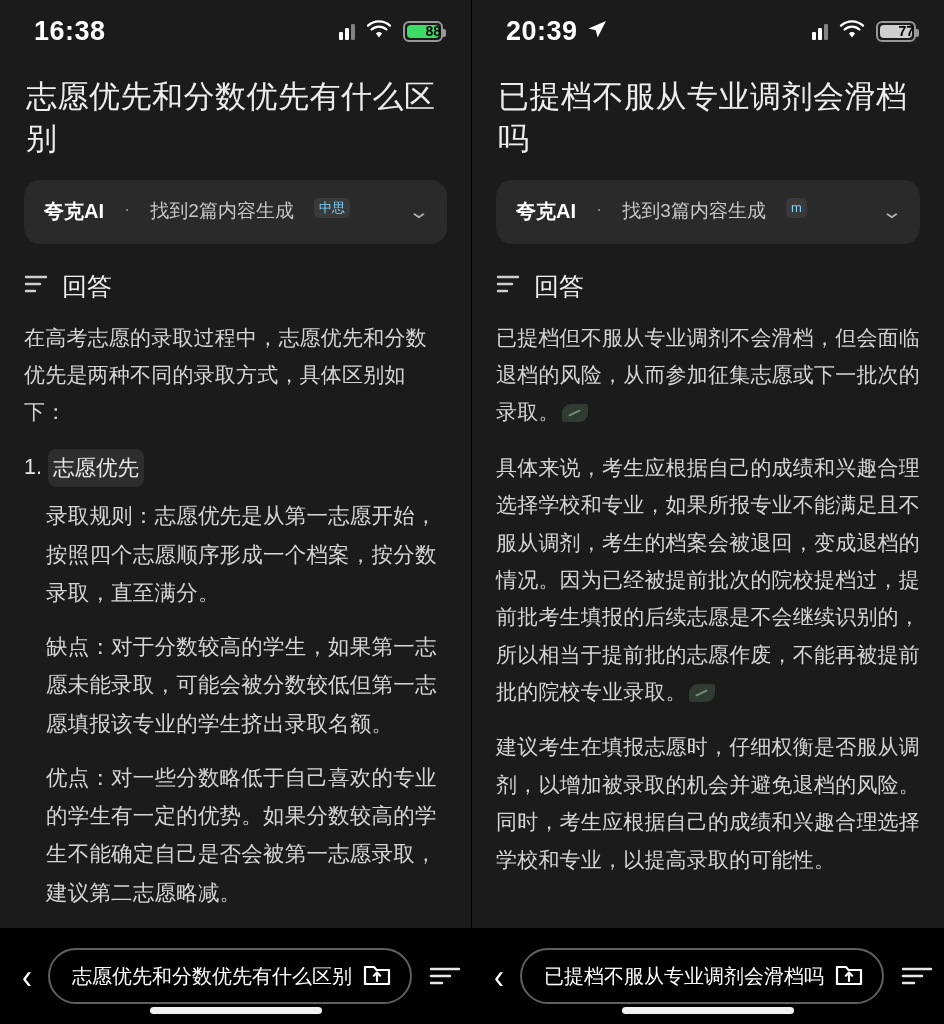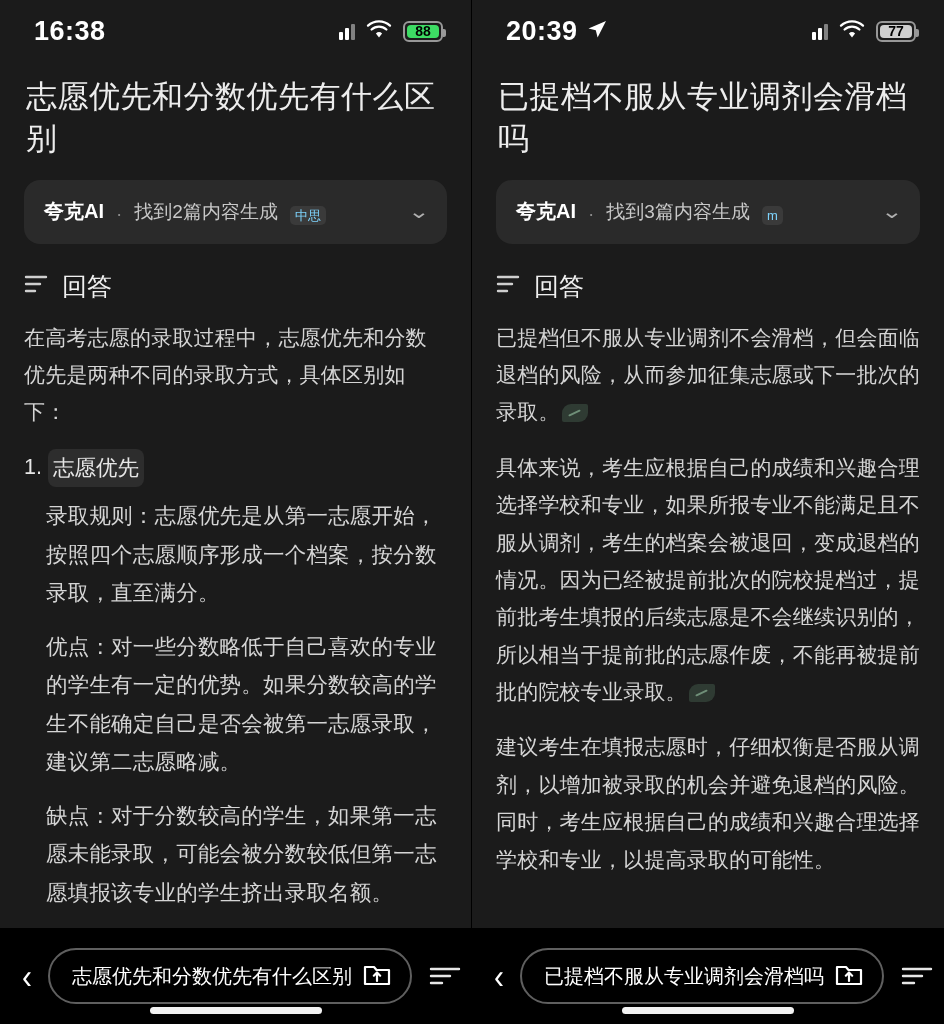--- a/index.html
+++ b/index.html
@@ -64,21 +64,21 @@
   .signal-dots i:nth-child(1) { height: 8px; }
   .signal-dots i:nth-child(2) { height: 12px; }
   .signal-dots i:nth-child(3) { height: 16px; opacity: .45; }
   .battery {
     position: relative;
     width: 40px; height: 21px;
     border: 2px solid rgba(255,255,255,.55);
     border-radius: 6px;
     display: flex;
     align-items: center;
-    justify-content: center;
+    justify-content: flex-end;
   }
   .battery::after {
     content: "";
     position: absolute;
     right: -5px; top: 6px;
     width: 3px; height: 8px;
     background: rgba(255,255,255,.55);
     border-radius: 0 2px 2px 0;
   }
   .battery .fill {
@@ -116,22 +116,22 @@
     border-radius: 16px;
     height: 64px;
     display: flex;
     align-items: center;
     justify-content: space-between;
     padding: 0 20px;
     margin-bottom: 26px;
   }
   .source-left {
     display: flex;
-    align-items: flex-end;
-    gap: 12px;
+    align-items: flex-start;
+    gap: 20px;
     font-size: 19px;
     color: #c8c8c8;
   }
   .source-brand { color: #fff; font-weight: bold; font-size: 20px; }
   .source-dot { color: #8a8a8a; }
   .badge-chip {
     background: #3a3a3a;
     color: #7dd3fc;
     font-size: 13px;
     border-radius: 5px;
@@ -331,24 +331,24 @@
       <div class="para">在高考志愿的录取过程中，志愿优先和分数优先是两种不同的录取方式，具体区别如下：</div>
 
       <div class="ol-item">
         <span class="num">1.</span>
         <span class="hl">志愿优先</span>
       </div>
       <div class="sub">
         <span class="lead">录取规则：</span><span>志愿优先是从第一志愿开始，按照四个志愿顺序形成一个档案，按分数录取，直至满分。</span>
       </div>
       <div class="sub">
+        <span class="lead">缺点：</span><span>对于分数较高的学生，如果第一志愿未能录取，可能会被分数较低但第一志愿填报该专业的学生挤出录取名额。</span>
+      </div>
+      <div class="sub">
         <span class="lead">优点：</span><span>对一些分数略低于自己喜欢的专业的学生有一定的优势。如果分数较高的学生不能确定自己是否会被第一志愿录取，建议第二志愿略减。</span>
-      </div>
-      <div class="sub">
-        <span class="lead">缺点：</span><span>对于分数较高的学生，如果第一志愿未能录取，可能会被分数较低但第一志愿填报该专业的学生挤出录取名额。</span>
       </div>
 
     </div>
 
     <div class="bottombar">
       <span class="back-chevron">‹</span>
       <div class="pill">
         <span class="pill-text">志愿优先和分数优先有什么区别</span>
         <span class="upload-icon">
           <svg width="30" height="28" viewBox="0 0 30 28">

